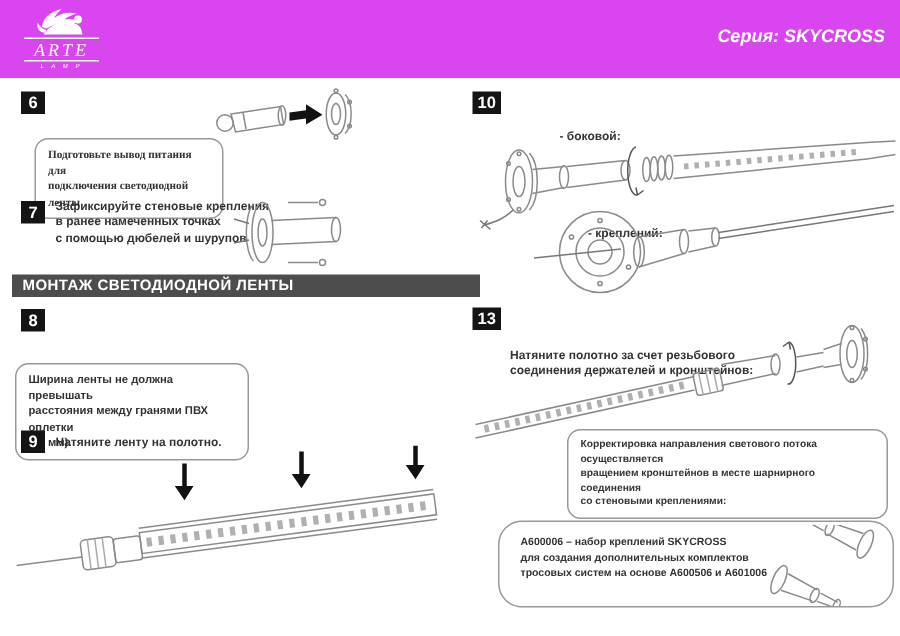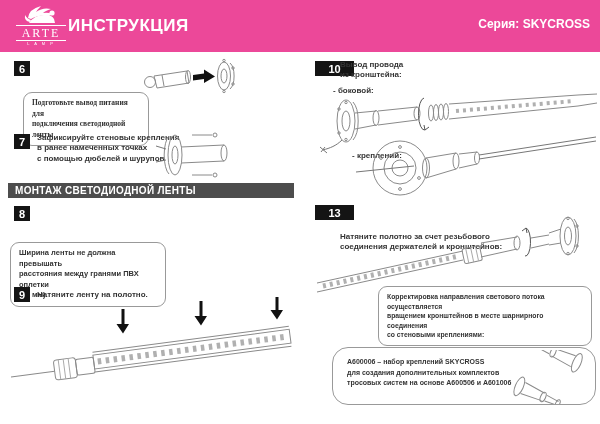--- a/index.html
+++ b/index.html
@@ -3,37 +3,37 @@
 <meta charset="utf-8">
 <style>
   * { margin:0; padding:0; box-sizing:border-box; }
   body { background:#fff; }
   .page {
     position:relative; width:600px; height:424px; background:#ffffff;
     font-family:"Liberation Sans", sans-serif; overflow:hidden;
     outline:1px solid #d9d9d9;
   }
   
-  .hdr { position:absolute; left:0; top:0; width:600px; height:52px; background:#ec4899; }
+  .hdr { position:absolute; left:0; top:0; width:600px; height:52px; background:#d946ef;font-style:italic; }
   .hdr-title { position:absolute; left:68px; top:16px; color:#fff; font-size:17px; font-weight:bold; letter-spacing:.5px; }
   .hdr-series { position:absolute; right:10px; top:17px; color:#fff; font-size:12px; font-weight:bold; }
   .logo { position:absolute; left:16px; top:3px; width:50px; height:47px; color:#fff; text-align:center; }
   .logo .lion { display:block; margin:0 auto; }
   .logo .brand { font-family:"Liberation Serif", serif; font-size:12px; letter-spacing:2px; color:#fff;
                  border-top:1px solid #fff; border-bottom:1px solid #fff; padding:0 2px; line-height:1.2; }
   .logo .brand-sub { font-size:4px; letter-spacing:2px; color:#fff; line-height:1.4; }
   
   .badge { position:absolute; background:#141414; color:#fff; font-weight:bold; font-size:11px;
            width:16px; height:15px; display:flex; align-items:center; justify-content:center; }
-  .badge.wide { width:39px; }
+  .badge.wide { width:19px; }
   .step-text { position:absolute; font-size:8px; font-weight:bold; color:#333; white-space:pre-line; line-height:1.3; }
   .step-text.small { font-size:7.2px; }
-  .sub-label { position:absolute; font-size:8px; font-weight:bold; color:#333; }
-  
-  .section-bar { position:absolute; left:8px; top:183px; width:286px; height:15px; background:#4d4d4d;
+  .sub-label { position:absolute; font-size:8px; font-weight:bold; color:#333;margin-left:40px; }
+  
+  .section-bar { position:absolute; left:8px; top:183px; width:312px; height:15px; background:#4d4d4d;
                  color:#fff; font-weight:bold; font-size:10px; line-height:15px; padding-left:7px; letter-spacing:.3px; }
   
   .note { position:absolute; border:1px solid #999; border-radius:9px; background:#fff;
           font-size:7.5px; font-weight:bold; color:#333; white-space:pre-line; line-height:1.4; padding:5px 8px; }
   .note.tiny { font-size:6.8px; }
   .kit-box { position:absolute; left:332px; top:347px; width:264px; height:58px; border:1px solid #999;
              border-radius:16px; background:#fff; }
   .kit-text { position:absolute; left:14px; top:9px; font-size:7px; font-weight:bold; color:#333;
               white-space:pre-line; line-height:1.5; }
   .art { position:absolute; }
@@ -50,21 +50,20 @@
         <g fill="#ffffff" stroke="none">
           <path d="M7,15 Q8,6 20,3 Q16,7 15,9 Q22,4 30,6 Q24,8 22,10 Q27,9 31,11 L28,13 Q18,11 10,16 Z"></path>
           <path d="M8,20 Q14,11 25,12 Q31,12 33,16 L34,20 Z"></path>
           <circle cx="31" cy="10" r="2.6"></circle>
           <path d="M9,19 Q3,18 4,12 Q6,16 10,17 Z"></path>
         </g>
       </svg>
       <div class="brand">ARTE</div>
       <div class="brand-sub">L A M P</div>
     </div>
-    <div class="hdr-title">ИНСТРУКЦИЯ</div>
     <div class="hdr-series">Серия: SKYCROSS</div>
   </div>
 
   <div class="badge" style="left:14px; top:61px;">6</div>
 
   <svg class="art" style="left:138px; top:56px;" width="118" height="48" viewBox="0 0 118 48">
     <g fill="none" stroke="#8a8a8a" stroke-width="1">
       <circle cx="12" cy="26" r="5.5"></circle>
       <path d="M16,20 L49,15 L51,27 L19,32 Z"></path>
       <ellipse cx="50" cy="21" rx="2.5" ry="6.5"></ellipse>
@@ -128,22 +127,20 @@
       <line x1="92" y1="57" x2="284" y2="57" stroke="#b0b0b0" stroke-width="6" stroke-dasharray="3.5,4.5"></line>
     </g>
     <g fill="#111111" stroke="none">
       <path d="M116.5,12 h3 v15 h4.5 L118,36.5 L111.5,27 h5 Z"></path>
       <path d="M194.5,4 h3 v15 h4.5 L196,28.5 L189.5,19 h5 Z"></path>
       <path d="M270.5,0 h3 v13 h4.5 L272,22.5 L265.5,13 h5 Z"></path>
     </g>
   </svg>
 
   <div class="badge wide" style="left:315px; top:61px;">10</div>
-  <div class="step-text" style="left:340px; top:60px;">Вывод провода
-из кронштейна:</div>
 
   <div class="sub-label" style="left:333px; top:86px;">- боковой:</div>
 
   <svg class="art" style="left:316px; top:93px;" width="282" height="62" viewBox="0 0 282 62">
     <g fill="none" stroke="#8a8a8a" stroke-width="1">
       <ellipse cx="30" cy="28" rx="9" ry="21"></ellipse>
       <ellipse cx="30" cy="28" rx="4" ry="10"></ellipse>
       <path d="M37,9 A9,21 0 0 1 37,47"></path>
       <circle cx="30" cy="9.5" r="1.2"></circle>
         <circle cx="30" cy="46.5" r="1.2"></circle>

